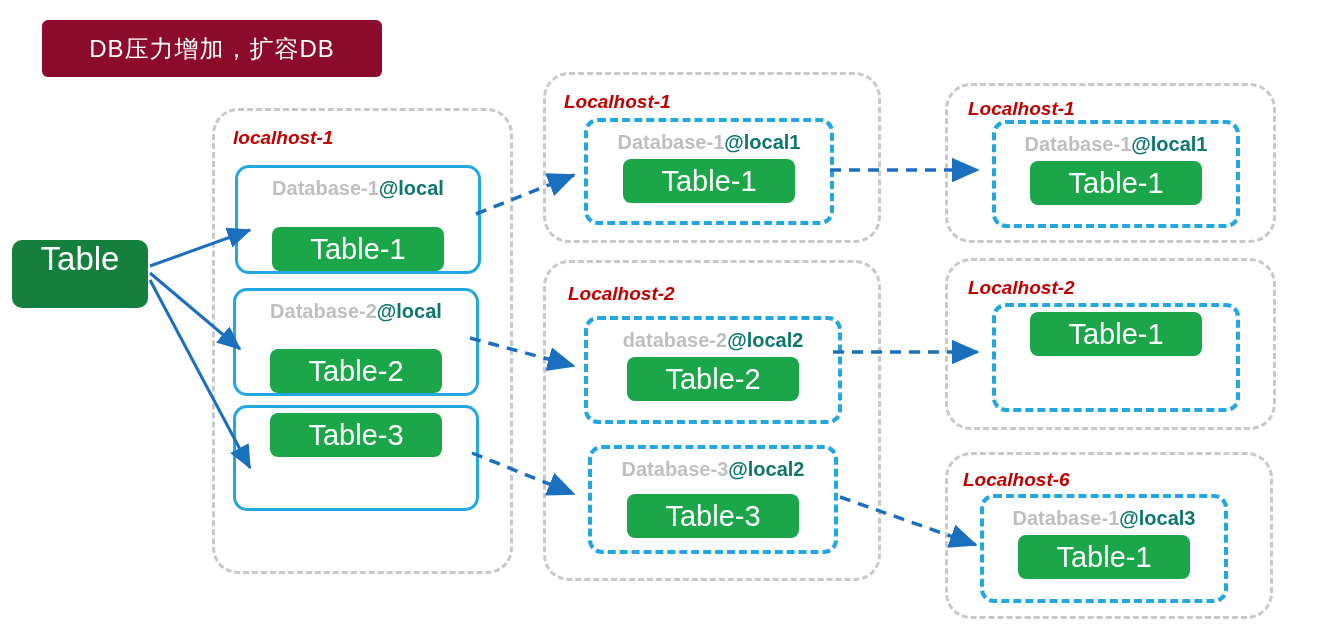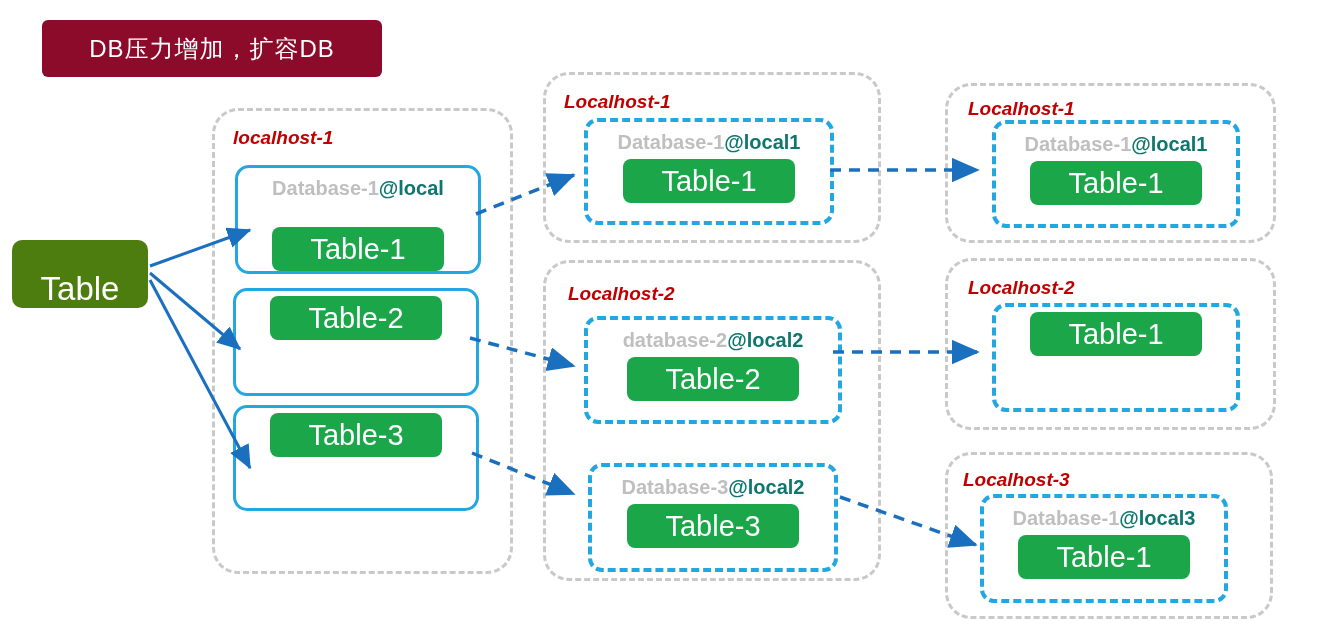--- a/index.html
+++ b/index.html
@@ -9,22 +9,22 @@
     font-family:"Liberation Sans","DejaVu Sans",sans-serif;
   }
   .banner {
     position:absolute; left:42px; top:20px; width:340px; height:57px;
     background:#8C0B2A; border-radius:6px; color:#ffffff;
     display:flex; align-items:center; justify-content:center;
     font-size:24px; letter-spacing:1px;
   }
   .source-table {
     position:absolute; left:12px; top:240px; width:136px; height:68px;
-    background:#4d7c0f; border-radius:10px; color:#ffffff;
-    display:flex; align-items:flex-end; justify-content:center;
+    background:#15803d; border-radius:10px; color:#ffffff;
+    display:flex; align-items:flex-start; justify-content:center;
     font-size:33px;
   }
   .container {
     position:absolute; border:3px dashed #C9C9C9; border-radius:26px;
     background:transparent;
   }
   .host-label {
     position:absolute; color:#C00000; font-weight:bold; font-size:19px;
     white-space:nowrap;
     font-style:italic;
@@ -67,20 +67,23 @@
     <div class="host-label" style="left:18px; top:16px;">localhost-1</div>
 
     <div class="db-box db-solid" style="left:20px; top:54px; width:240px; height:103px;">
       <div class="db-title">
         <span>Database-1</span><span class="at">@local</span>
       </div>
       <div class="table-chip">Table-1</div>
     </div>
 
     <div class="db-box db-solid" style="left:18px; top:177px; width:240px; height:102px;">
+      <div class="db-title">
+        <span>Database-2</span><span class="at">@local</span>
+      </div>
       <div class="table-chip">Table-2</div>
     </div>
 
     <div class="db-box db-solid" style="left:18px; top:294px; width:240px; height:100px;">
       <div class="table-chip">Table-3</div>
     </div>
   </div>
 
   <div class="container" style="left:543px; top:72px; width:332px; height:165px;">
     <div class="host-label" style="left:18px; top:16px;">Localhost-1</div>
@@ -93,21 +96,21 @@
   </div>
 
   <div class="container" style="left:543px; top:260px; width:332px; height:315px;">
     <div class="host-label" style="left:22px; top:20px;">Localhost-2</div>
     <div class="db-box db-dashed" style="left:38px; top:53px; width:250px; height:100px;align-items:center;">
       <div class="db-title">
         <span>database-2</span><span class="at">@local2</span>
       </div>
       <div class="table-chip">Table-2</div>
     </div>
-    <div class="db-box db-dashed" style="left:42px; top:200px; width:242px; height:101px;">
+    <div class="db-box db-dashed" style="left:42px; top:182px; width:242px; height:101px;gap:8px;">
       <div class="db-title">
         <span>Database-3</span><span class="at">@local2</span>
       </div>
       <div class="table-chip">Table-3</div>
     </div>
   </div>
 
   <div class="container" style="left:945px; top:83px; width:325px; height:154px;">
     <div class="host-label" style="left:20px; top:12px;">Localhost-1</div>
     <div class="db-box db-dashed" style="left:44px; top:34px; width:240px; height:100px;">
@@ -119,21 +122,21 @@
   </div>
 
   <div class="container" style="left:945px; top:258px; width:325px; height:166px;">
     <div class="host-label" style="left:20px; top:16px;">Localhost-2</div>
     <div class="db-box db-dashed" style="left:44px; top:42px; width:240px; height:101px;">
       <div class="table-chip">Table-1</div>
     </div>
   </div>
 
   <div class="container" style="left:945px; top:452px; width:322px; height:161px;">
-    <div class="host-label" style="left:15px; top:14px;">Localhost-3</div>
+    <div class="host-label" style="left:15px; top:14px;">Localhost-6</div>
     <div class="db-box db-dashed" style="left:32px; top:39px; width:240px; height:101px;">
       <div class="db-title">
         <span>Database-1</span><span class="at">@local3</span>
       </div>
       <div class="table-chip">Table-1</div>
     </div>
   </div>
 
   <svg class="arrows" viewBox="0 0 1328 641">
     <defs>

